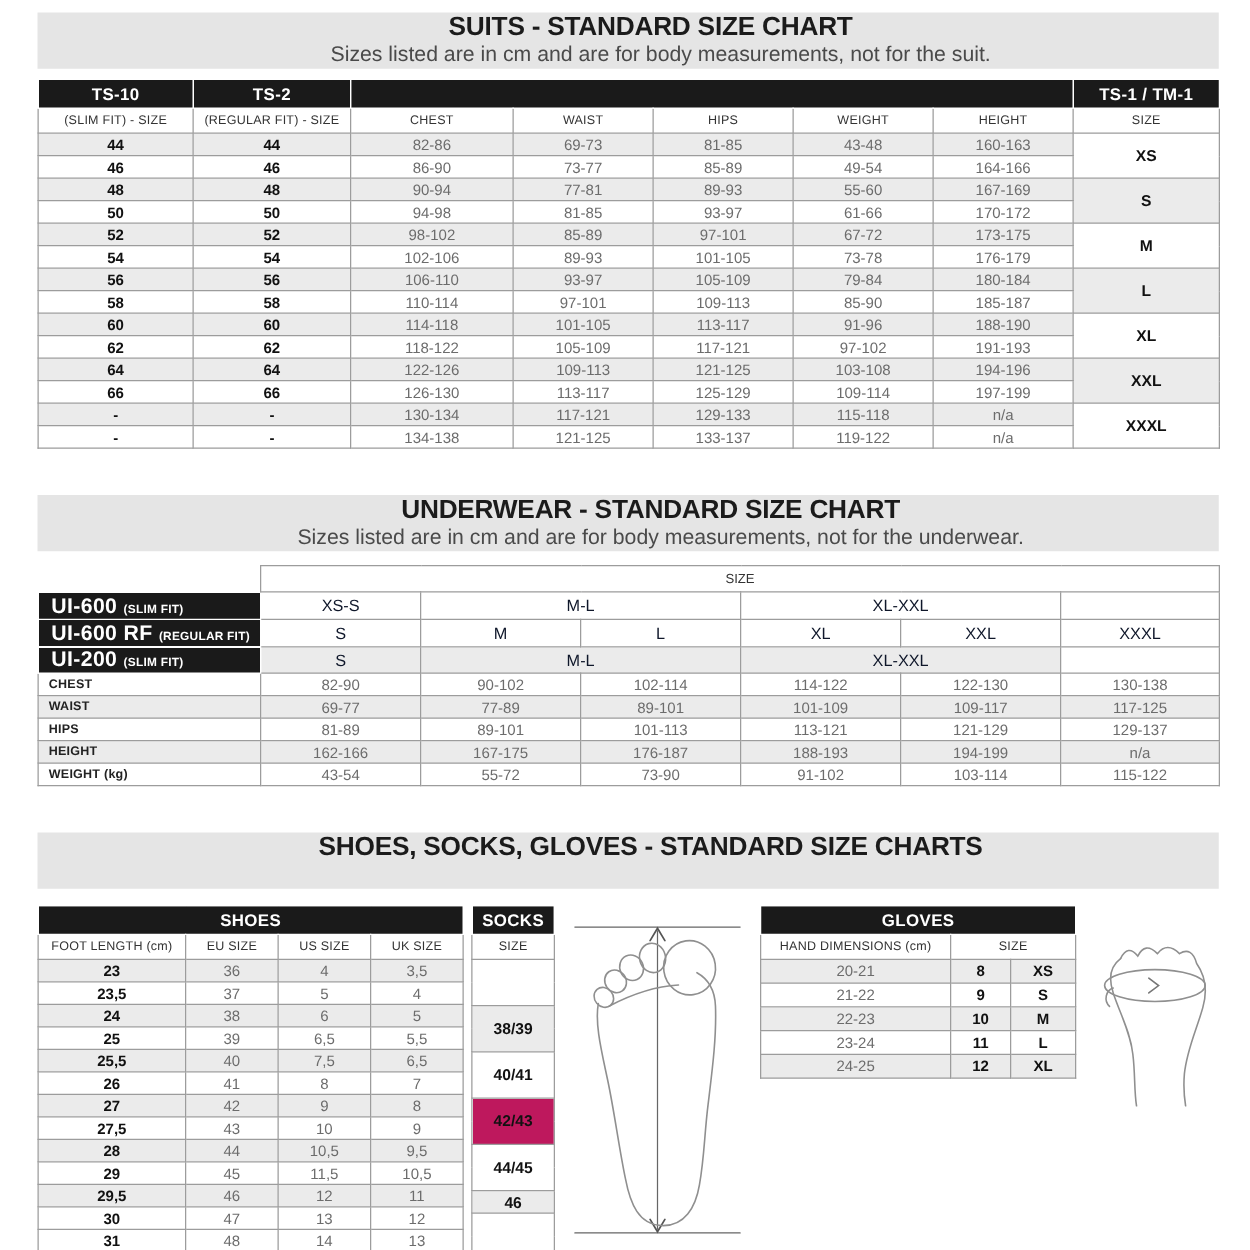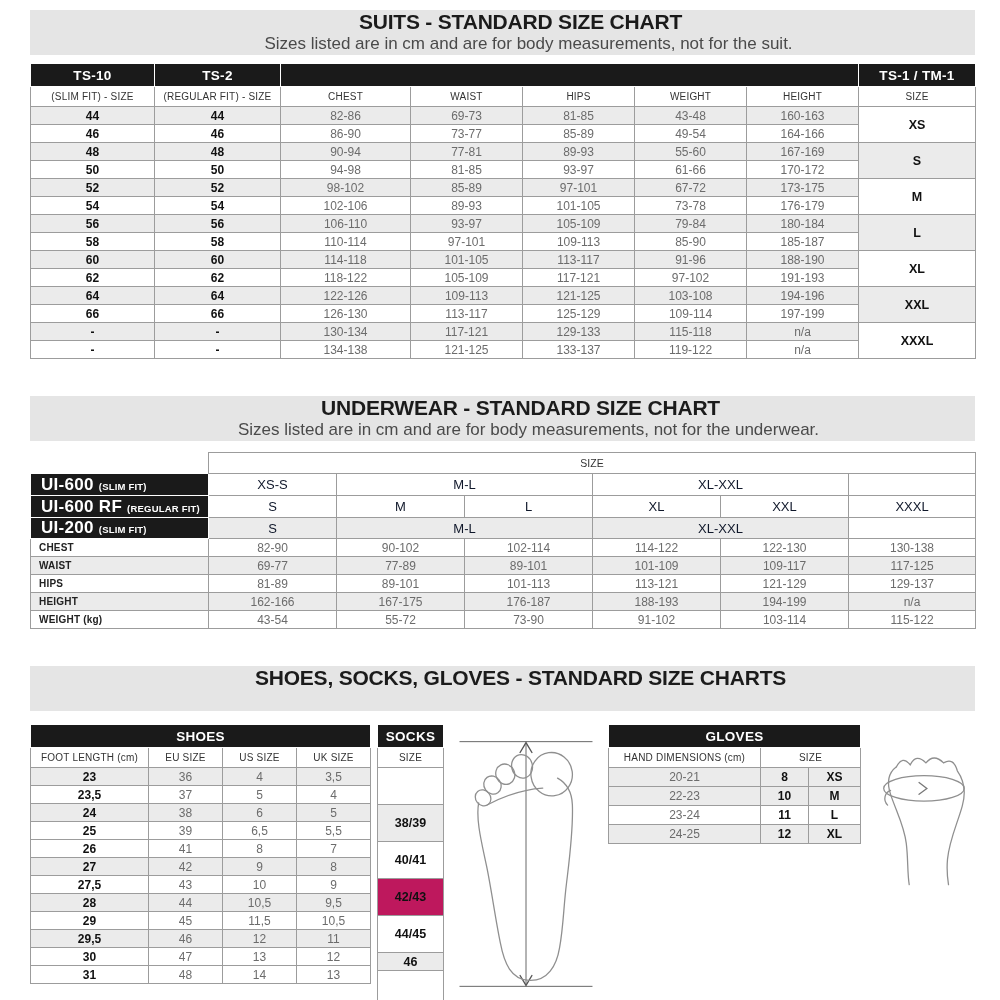--- a/index.html
+++ b/index.html
@@ -353,20 +353,26 @@
               <td class="g">38</td>
               <td class="g">6</td>
               <td class="g">5</td>
             </tr>
         <tr class="body">
               <td class="b">25</td>
               <td class="g">39</td>
               <td class="g">6,5</td>
               <td class="g">5,5</td>
             </tr>
+        <tr class="body sh">
+              <td class="b">25,5</td>
+              <td class="g">40</td>
+              <td class="g">7,5</td>
+              <td class="g">6,5</td>
+            </tr>
         <tr class="body">
               <td class="b">26</td>
               <td class="g">41</td>
               <td class="g">8</td>
               <td class="g">7</td>
             </tr>
         <tr class="body sh">
               <td class="b">27</td>
               <td class="g">42</td>
               <td class="g">9</td>
@@ -478,20 +484,25 @@
             </tr>
         <tr class="sub">
           <td>HAND DIMENSIONS (cm)</td>
           <td colspan="2">SIZE</td>
         </tr>
         <tr class="grow sh">
               <td class="g">20-21</td>
               <td class="b">8</td>
               <td class="b">XS</td>
             </tr>
+        <tr class="grow">
+              <td class="g">21-22</td>
+              <td class="b">9</td>
+              <td class="b">S</td>
+            </tr>
         <tr class="grow sh">
               <td class="g">22-23</td>
               <td class="b">10</td>
               <td class="b">M</td>
             </tr>
         <tr class="grow">
               <td class="g">23-24</td>
               <td class="b">11</td>
               <td class="b">L</td>
             </tr>

